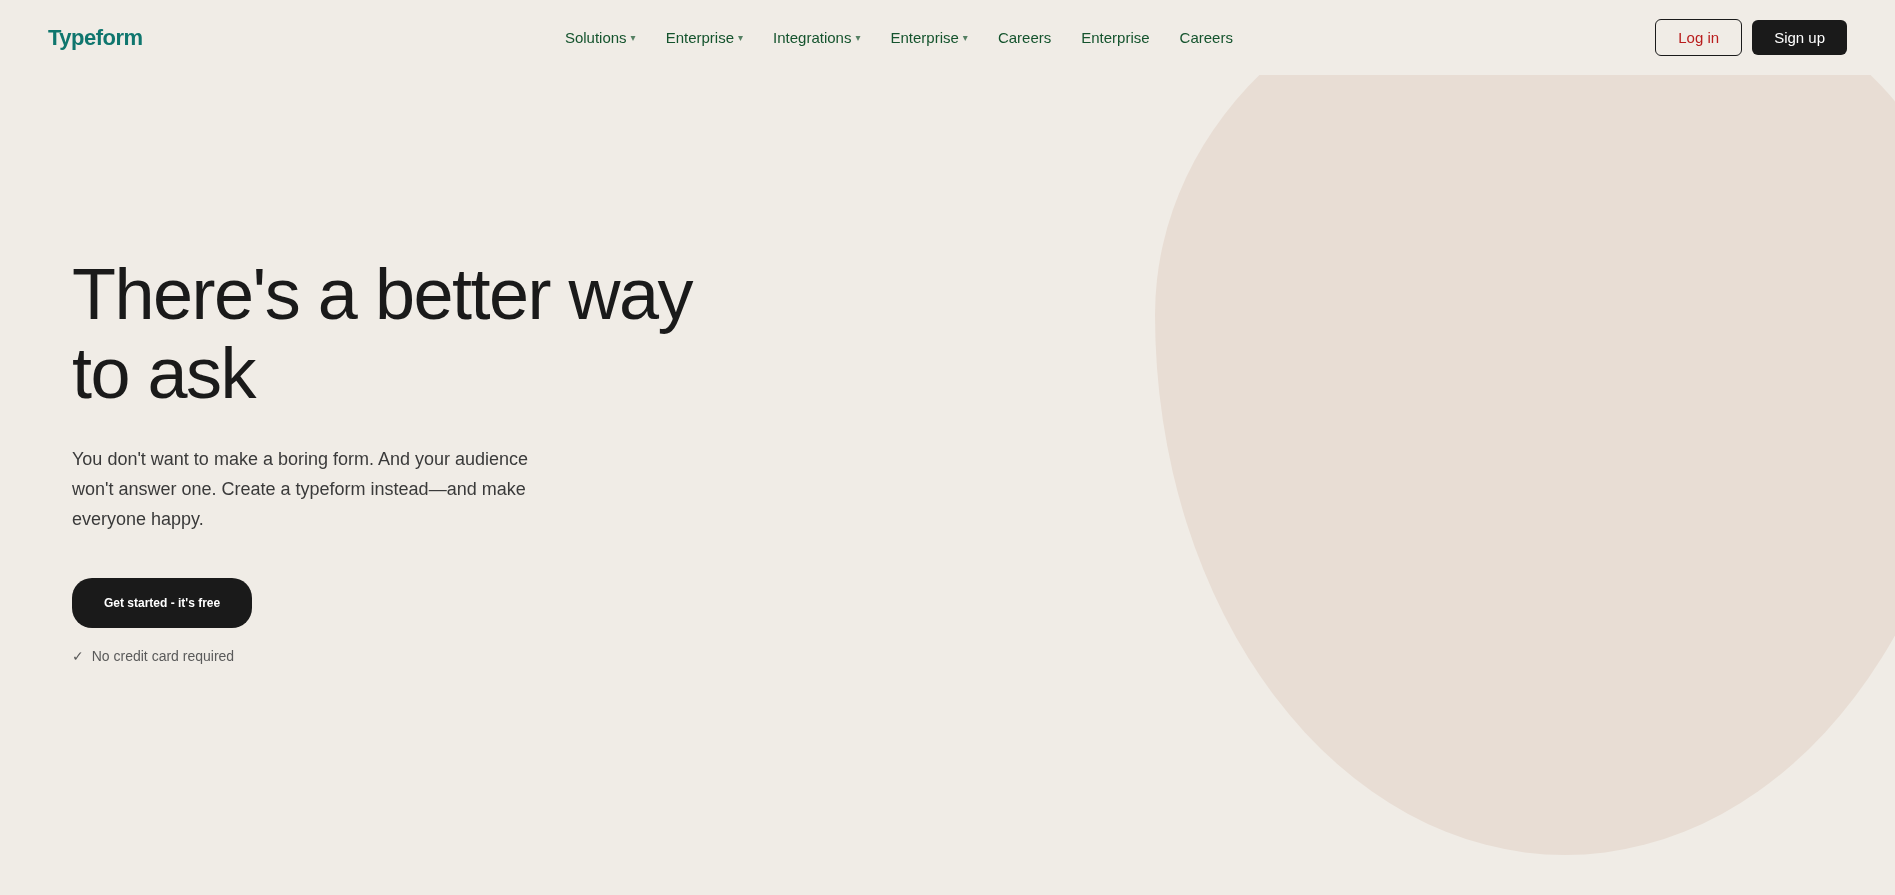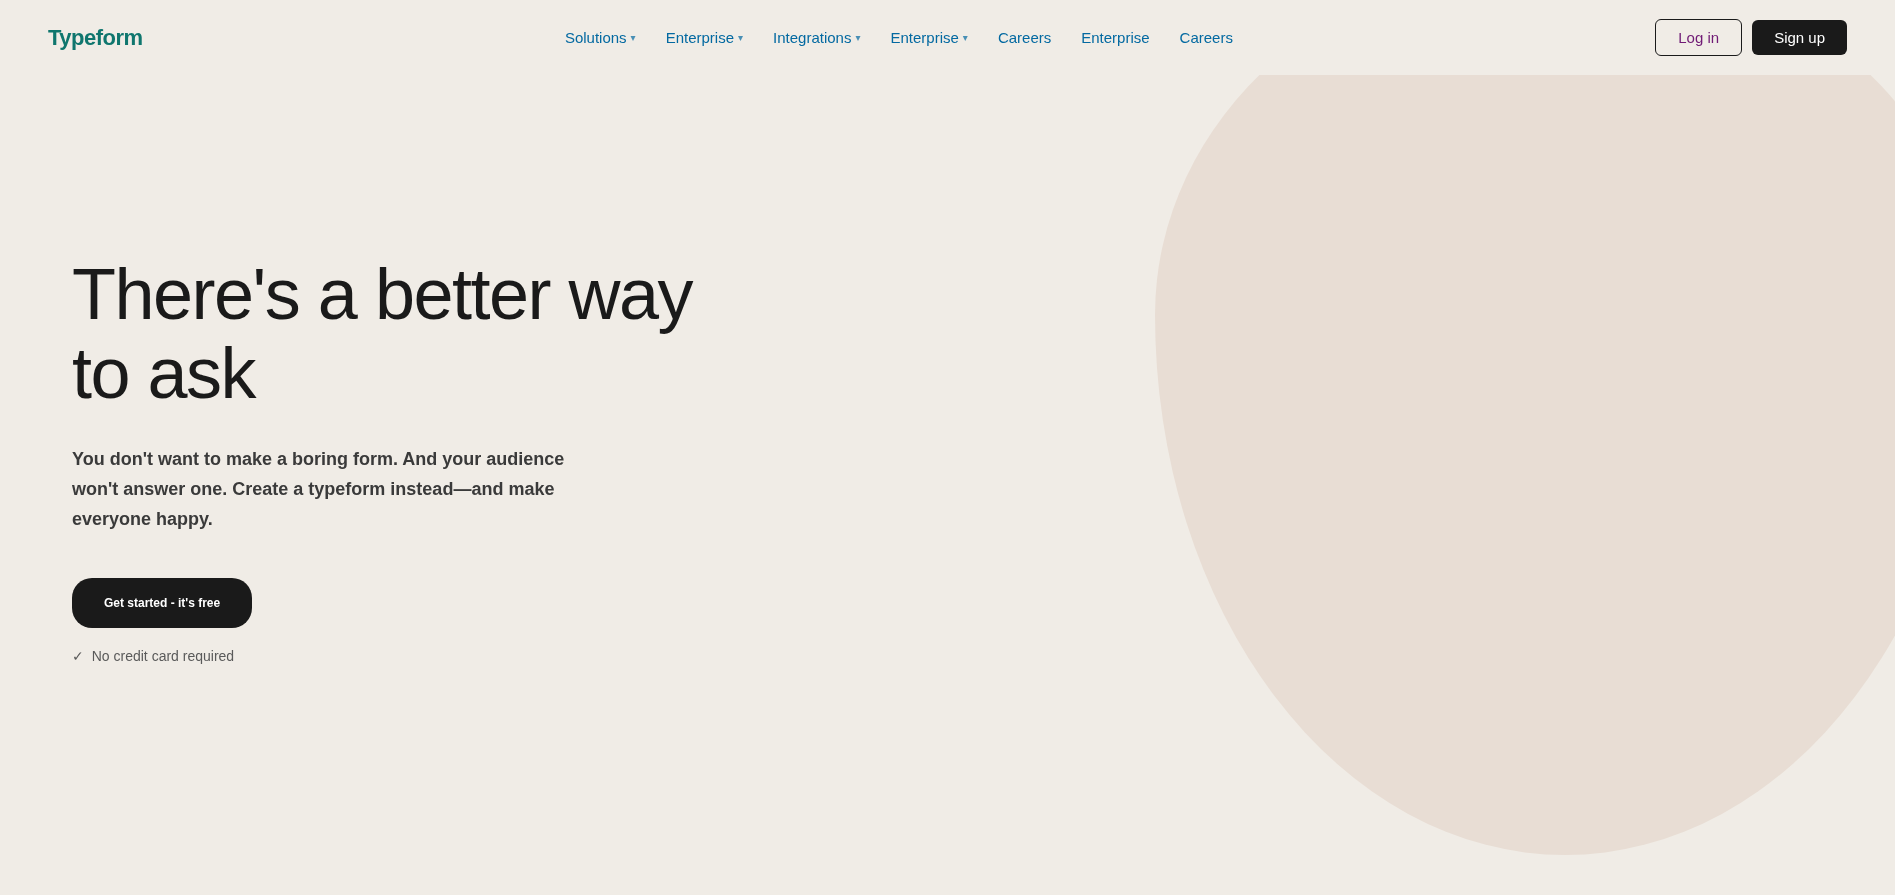--- a/index.html
+++ b/index.html
@@ -37,21 +37,21 @@
 
     .navbar-nav {
       display: flex;
       align-items: center;
       gap: 6px;
       list-style: none;
     }
 
     .navbar-nav li a {
       text-decoration: none;
-      color: #0369a1;
+      color: #14532d;
       font-size: 15px;
       font-weight: 400;
       padding: 8px 12px;
       border-radius: 6px;
       display: flex;
       align-items: center;
       gap: 4px;
       white-space: nowrap;
     }
 
@@ -65,21 +65,21 @@
       align-items: center;
       gap: 10px;
     }
 
     .btn-login {
       padding: 9px 22px;
       font-size: 15px;
       font-weight: 500;
       border: 1.5px solid #1a1a1a;
       background: transparent;
-      color: #701a75;
+      color: #b91c1c;
       border-radius: 6px;
       cursor: pointer;
       white-space: nowrap;
     }
 
     .btn-signup {
       padding: 9px 22px;
       font-size: 15px;
       font-weight: 400;
       border: none;
@@ -124,21 +124,21 @@
       font-size: 72px;
       font-weight: 300;
       color: #1a1a1a;
       line-height: 1.1;
       letter-spacing: -1.5px;
       margin-bottom: 32px;
     }
 
     .hero-subtext {
       font-size: 18px;
-      font-weight: 700;
+      font-weight: 400;
       color: #3a3a3a;
       line-height: 1.65;
       max-width: 500px;
       margin-bottom: 44px;
     }
 
     .btn-cta {
       display: inline-block;
       padding: 18px 32px;
       font-size: 12px;

